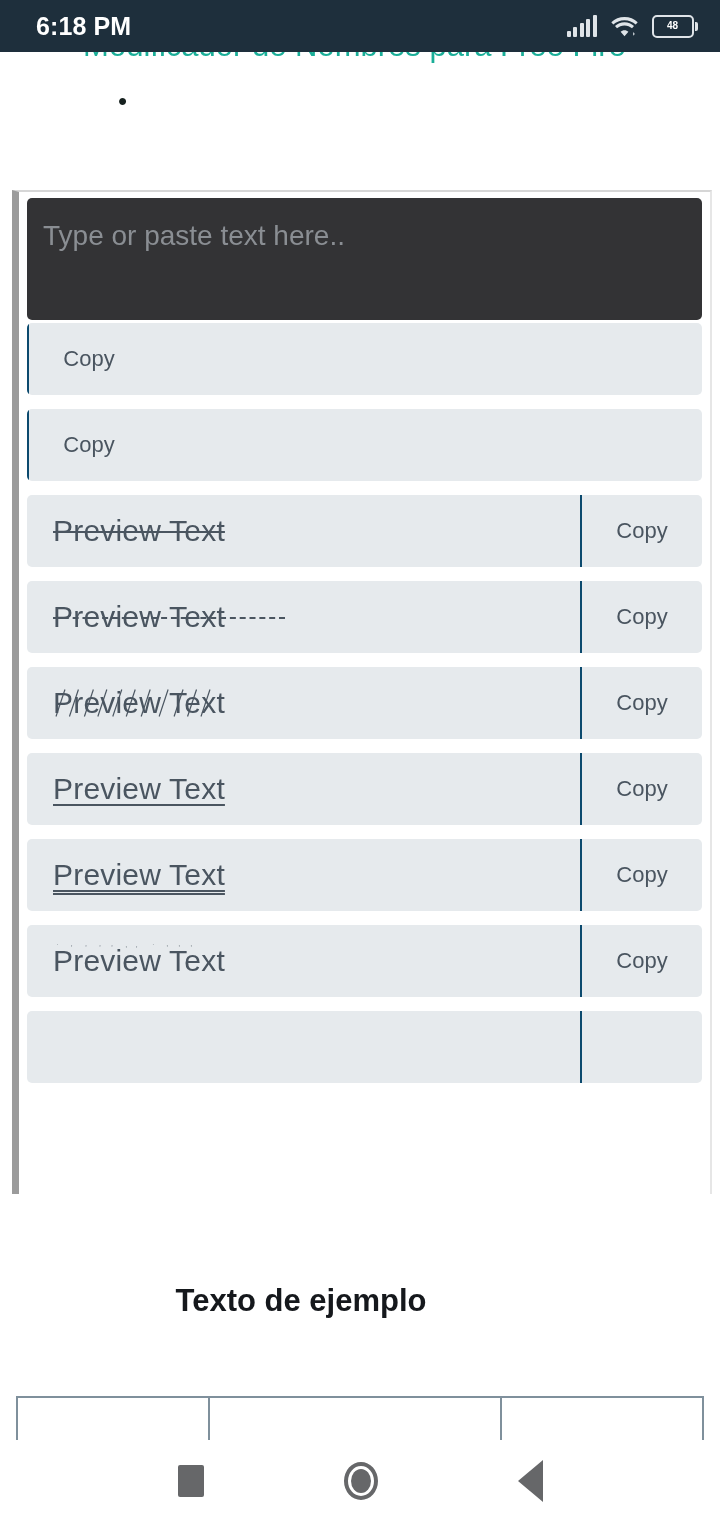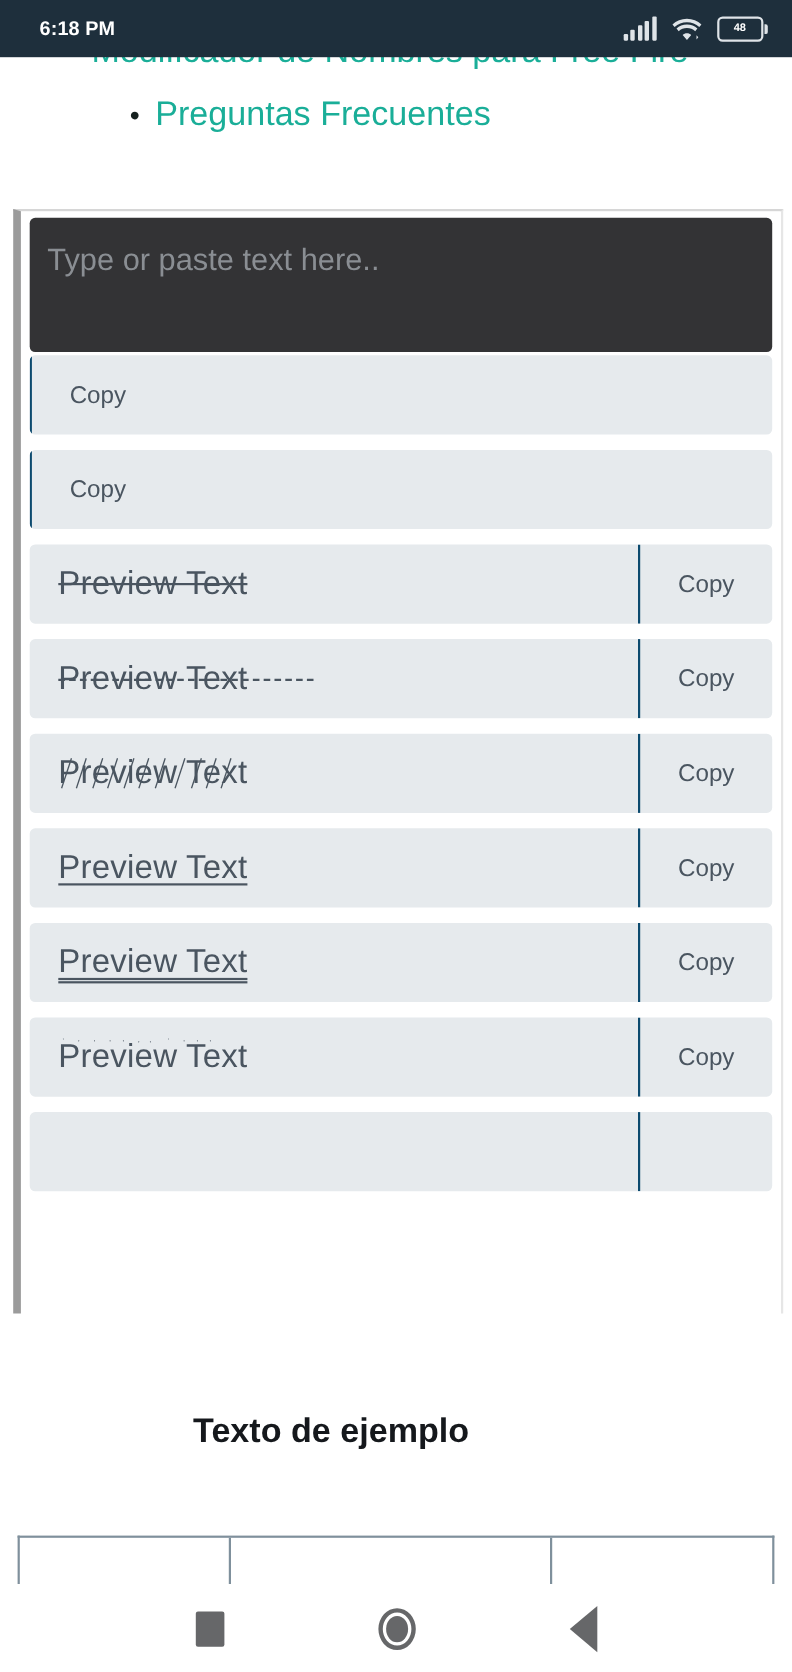--- a/index.html
+++ b/index.html
@@ -27,21 +27,21 @@
     height: 52px;
     background: #1e2f3c;
     display: flex;
     align-items: center;
     justify-content: space-between;
     padding: 0 22px 0 36px;
     z-index: 30;
   }
   .status-clock {
     color: #ffffff;
-    font-size: 18px;
+    font-size: 25px;
     font-weight: bold;
     letter-spacing: 0.1px;
   }
   .status-icons {
     display: flex;
     align-items: center;
     gap: 14px;
   }
   .signal-icon { display: flex; align-items: flex-end; gap: 2.5px; height: 22px; }
   .signal-icon i {
@@ -294,21 +294,20 @@
     </div>
   </div>
 
   <div class="toc">
     <div class="toc-item toc-item-1">
       <span class="bullet">•</span>
       <span>Modificador de Nombres para Free Fire</span>
     </div>
     <div class="toc-item toc-item-2">
       <span class="bullet">•</span>
-      <span>Preguntas Frecuentes</span>
     </div>
   </div>
 
   <div class="widget">
     <div class="widget-inner">
 
       <textarea class="text-input" placeholder="Type or paste text here.." style=""></textarea>
 
       <div class="style-row">
         <div class="copy-cell">Copy</div>

